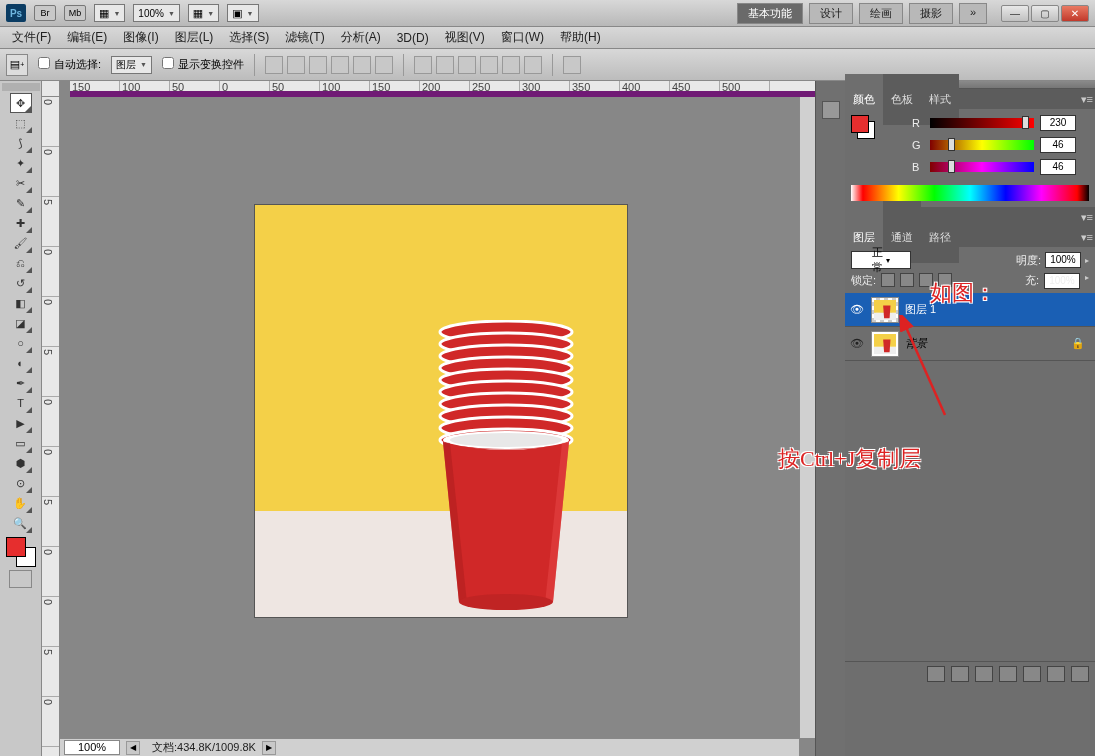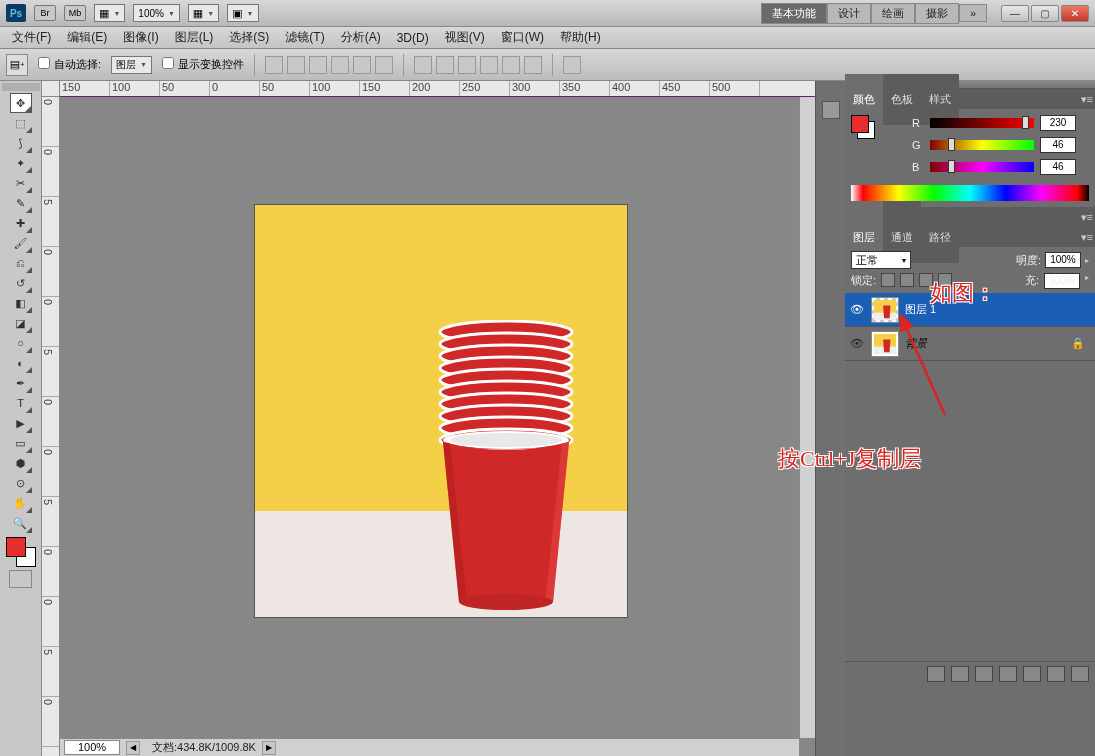--- a/index.html
+++ b/index.html
@@ -4,21 +4,21 @@
 <style>
 * { margin: 0; padding: 0; box-sizing: border-box; font-family: "Microsoft YaHei", Arial, sans-serif; font-size: 11px; user-select: none; }
 body { width: 1095px; height: 756px; background: #878787; overflow: hidden; }
 
 .titlebar { height: 27px; background: linear-gradient(#d8d8d8,#b8b8b8); display: flex; align-items: center; padding: 0 6px; gap: 8px; border-bottom: 1px solid #888; }
 .ps-icon { width: 20px; height: 18px; background: #0a3c63; color: #6fb7e0; font-weight: bold; font-size: 10px; display: flex; align-items: center; justify-content: center; border-radius: 2px; }
 .tb-btn { width: 22px; height: 16px; border: 1px solid #777; background: #c8c8c8; display: flex; align-items: center; justify-content: center; font-size: 9px; border-radius: 2px; }
 .tb-select { height: 18px; border: 1px solid #777; background: #e8e8e8; padding: 0 4px; display: flex; align-items: center; gap: 4px; font-size: 10px; }
 .tb-select::after { content: "▼"; font-size: 7px; color: #555; }
 .spacer { flex: 1; }
-.workspace-tabs { display: flex; gap: 0; align-items: center; }
+.workspace-tabs { display: flex; gap: 6px; }
 .ws-tab { padding: 2px 10px; background: #b8b8b8; color: #222; border: 1px solid #888; font-size: 11px; }
 .ws-tab.active { background: #6a6a6a; color: #fff; }
 .win-ctrl { display: flex; gap: 2px; margin-left: 6px; }
 .win-btn { width: 28px; height: 17px; border-radius: 2px; display: flex; align-items: center; justify-content: center; font-size: 10px; color: #333; background: linear-gradient(#e8e8e8,#c0c0c0); border: 1px solid #888; }
 .win-btn.close { background: linear-gradient(#e97a63,#c1392b); color: #fff; }
 
 .menubar { height: 22px; background: linear-gradient(#d8d8d8,#c4c4c4); display: flex; align-items: center; padding: 0 4px; border-bottom: 1px solid #888; }
 .menu-item { padding: 2px 8px; font-size: 12px; color: #222; }
 
 .options-bar { height: 32px; background: linear-gradient(#d8d8d8,#bcbcbc); display: flex; align-items: center; padding: 0 6px; gap: 10px; border-bottom: 1px solid #888; }
@@ -39,21 +39,21 @@
 .color-pick { margin-top: 4px; width: 30px; height: 30px; position: relative; }
 .fg-color { position: absolute; width: 20px; height: 20px; background: #e62e2e; border: 1px solid #000; left: 0; top: 0; z-index: 2; }
 .bg-color { position: absolute; width: 20px; height: 20px; background: #fff; border: 1px solid #000; right: 0; bottom: 0; }
 .qmask { width: 23px; height: 18px; border: 1px solid #888; margin-top: 3px;}
 
 .doc-area { flex: 1; display: flex; flex-direction: column; background: #878787; }
 .doc-tabs { height: 22px; background: #7a7a7a; display: flex; align-items: end; padding-left: 8px; }
 .doc-tab { background: #d2d2d2; padding: 3px 12px; font-size: 11px; border-top-left-radius: 4px; border-top-right-radius: 4px; display: flex; align-items: center; gap: 8px; }
 .doc-close { color: #666; font-size: 11px; }
 .canvas-wrap { flex: 1; position: relative; display: flex; }
-.ruler-h { position: absolute; left: 18px; right: 0; top: 0; height: 16px; background: #e8e8e8; border-bottom: 1px solid #701a75; display: flex; overflow: hidden; font-size: 8px; color: #444; }
+.ruler-h { position: absolute; left: 28px; right: 0; top: 0; height: 16px; background: #e8e8e8; border-bottom: 6px solid #701a75; display: flex; overflow: hidden; font-size: 8px; color: #444; }
 .ruler-h span { flex: 0 0 50px; border-right: 1px solid #aaa; padding-left: 2px; }
 .ruler-v { position: absolute; left: 0; top: 16px; bottom: 0; width: 18px; background: #e8e8e8; border-right: 1px solid #888; display: flex; flex-direction: column; overflow: hidden; font-size: 8px; color: #444; }
 .ruler-v span { flex: 0 0 50px; border-bottom: 1px solid #aaa; writing-mode: vertical-lr; padding-top: 2px; }
 .ruler-corner { position: absolute; left: 0; top: 0; width: 18px; height: 16px; background: #e8e8e8; border-right: 1px solid #888; border-bottom: 1px solid #888; }
 .viewport { position: absolute; left: 18px; top: 16px; right: 16px; bottom: 18px; background: #878787; overflow: hidden; }
 .scroll-v { position: absolute; right: 0; top: 16px; bottom: 18px; width: 16px; background: #d0d0d0; border-left: 1px solid #888; }
 .scroll-h { position: absolute; left: 18px; right: 16px; bottom: 0; height: 18px; background: #d0d0d0; border-top: 1px solid #888; display: flex; align-items: center; font-size: 10px; }
 .zoom-box { width: 56px; height: 15px; background: #fff; border: 1px solid #888; margin: 0 4px; text-align: center; }
 .status-txt { margin-left: 12px; color: #222; }
 .mini-arrow { width: 14px; height: 14px; display:flex; align-items:center; justify-content:center; border: 1px solid #999; background:#c8c8c8; margin-left:2px; font-size:8px;}
@@ -81,21 +81,21 @@
 .slider-row label { width:12px; color:#eee; font-size:11px;}
 .slider { flex:1; height:10px; position:relative;}
 .slider-r { background: linear-gradient(to right, #000, #f00); }
 .slider-g { background: linear-gradient(to right, #800000, #ff0, #0f0); }
 .slider-b { background: linear-gradient(to right, #800000, #f0f, #00f); }
 .slider-thumb { position:absolute; top:-2px; width:7px; height:13px; background:#ddd; border:1px solid #333; }
 .val-box { width:36px; height:16px; background:#fff; border:1px solid #333; text-align:center; font-size:10px; line-height:14px;}
 .spectrum { height:16px; margin-top:4px; background: linear-gradient(to right, #fff 0%, #f00 5%, #ff0 20%, #0f0 35%, #0ff 50%, #00f 65%, #f0f 80%, #f00 95%, #000 100%);}
 
 .layers-opts { display:flex; align-items:center; gap:4px; padding: 4px 6px; position:relative;}
-.blend-sel { width:60px; height:18px; background:#fff; border:1px solid #333; display:flex; align-items:center; padding:0 4px;}
+.blend-sel { width:60px; height:18px; background:#fff; border:1px solid #333; display:flex; align-items:center; padding:0 20px;}
 .blend-sel::after { content:"▾"; margin-left:auto; font-size:8px;}
 .opacity-lbl { margin-left:auto; color:#eee; font-size:11px;}
 .opacity-box { width:36px; height:16px; background:#fff; border:1px solid #333; text-align:center; font-size:10px; line-height:14px;}
 .tri { font-size:8px; color:#ccc;}
 .lock-row { display:flex; align-items:flex-start; gap:5px; padding: 0 6px 4px; color:#eee; font-size:11px;}
 .lock-ic { width:14px; height:14px; background:#888; border:1px solid #444;}
 
 .layer-list { background:#6e6e6e;}
 .layer-row { display:flex; align-items:center; height:34px; border-bottom:1px solid #555; padding: 0 4px; gap:6px;}
 .layer-row.sel { background:#1a5fb4; color:#fff;}

